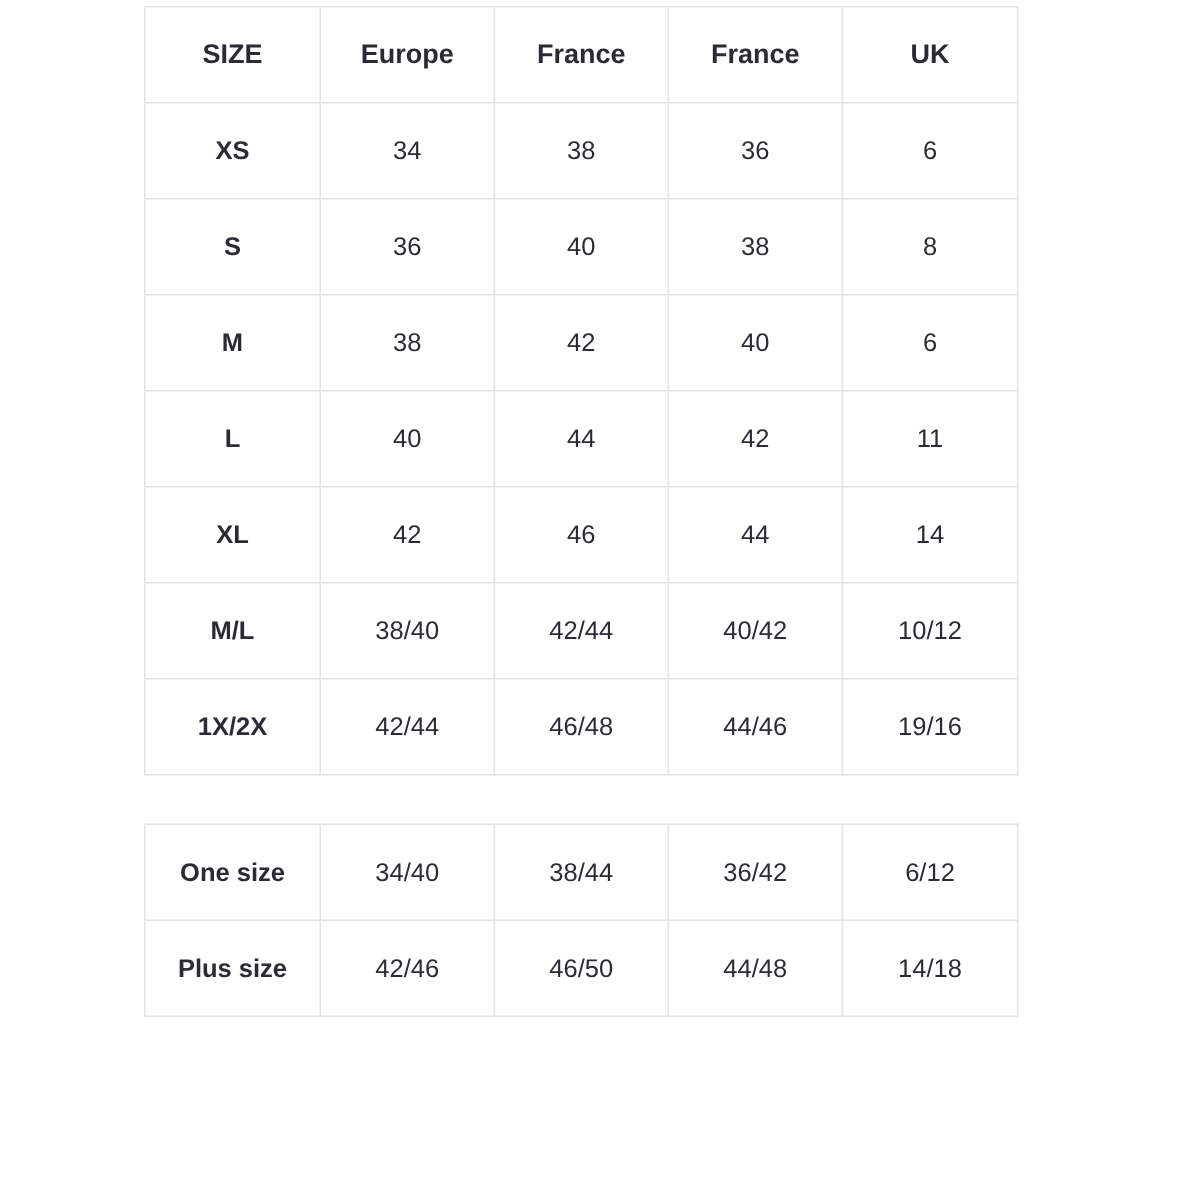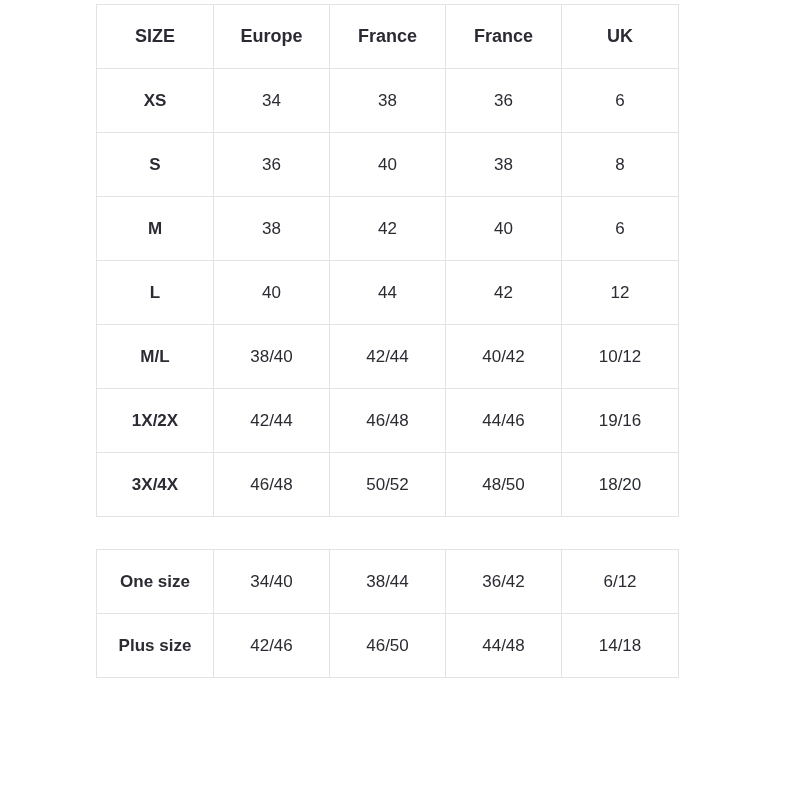--- a/index.html
+++ b/index.html
@@ -104,42 +104,42 @@
           <td>38</td>
           <td>42</td>
           <td>40</td>
           <td>6</td>
         </tr>
         <tr>
           <td class="label">L</td>
           <td>40</td>
           <td>44</td>
           <td>42</td>
-          <td>12</td>
+          <td>11</td>
+        </tr>
+        <tr>
+          <td class="label">XL</td>
+          <td>42</td>
+          <td>46</td>
+          <td>44</td>
+          <td>14</td>
         </tr>
         <tr>
           <td class="label">M/L</td>
           <td>38/40</td>
           <td>42/44</td>
           <td>40/42</td>
           <td>10/12</td>
         </tr>
         <tr>
           <td class="label">1X/2X</td>
           <td>42/44</td>
           <td>46/48</td>
           <td>44/46</td>
           <td>19/16</td>
-        </tr>
-        <tr>
-          <td class="label">3X/4X</td>
-          <td>46/48</td>
-          <td>50/52</td>
-          <td>48/50</td>
-          <td>18/20</td>
         </tr>
       </tbody>
     </table>
 
     <div class="spacer"></div>
 
     <table class="size-table second-table">
       <colgroup>
         <col class="c0">
           <col class="c1">

